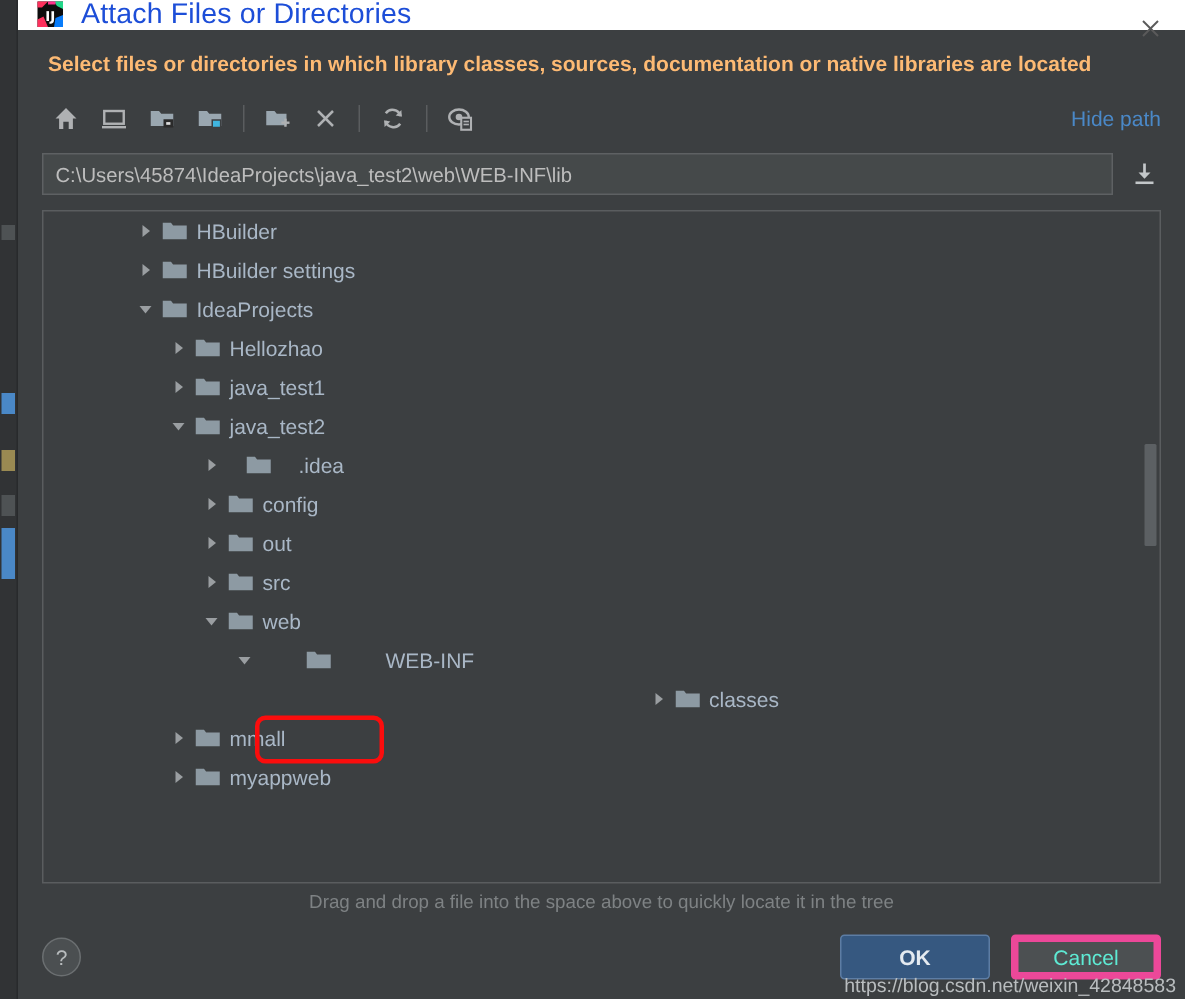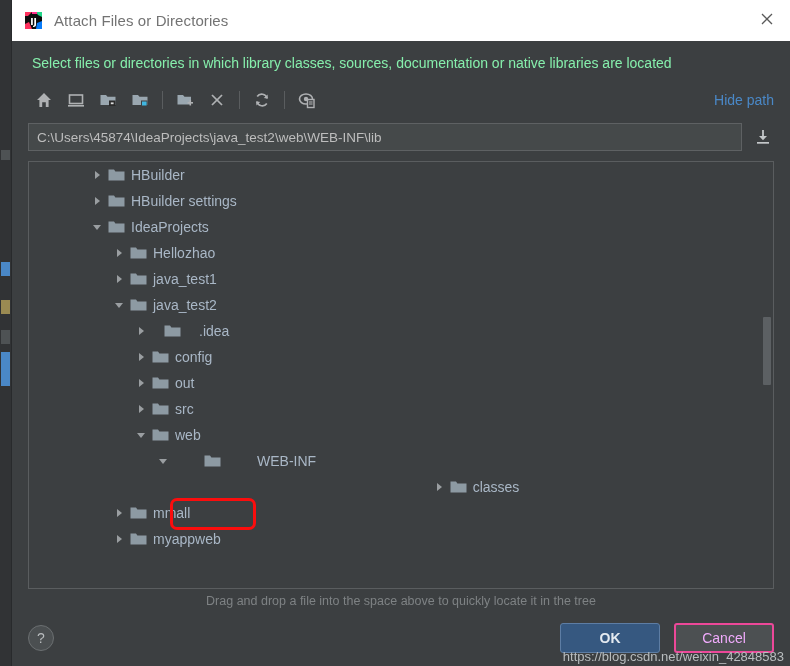--- a/index.html
+++ b/index.html
@@ -39,58 +39,59 @@
     position: absolute;
     left: 12px; top: 0;
     width: 778px; height: 666px;
     background: #3c3f41;
     display: flex;
     flex-direction: column;
   }
 
   
   #titlebar {
-    height: 41px;
+    height: 20px;
     background: #ffffff;
     display: flex;
     align-items: center;
     padding: 0 0 0 12px;
     flex: none;
     position: relative;
   }
   #app-icon {
     width: 20px; height: 20px;
     flex: none;
     margin-right: 10px;
     position: relative;
   }
   #title-text {
-    font-size: 15px;
-    color: #737373;
+    font-size: 19px;
+    color: #1d4ed8;
     letter-spacing: .1px;
     white-space: nowrap;
   }
   #close-btn {
     position: absolute;
     right: 0; top: 0;
     width: 46px; height: 38px;
     display: flex;
     align-items: center;
     justify-content: center;
     cursor: pointer;
   }
   #close-btn svg { display: block; }
 
   
   #description {
     padding: 14px 36px 10px 20px;
     font-size: 14px;
-    color: #86efac;
+    color: #fdba74;
     white-space: nowrap;
     flex: none;
+    font-weight: bold;
   }
 
   
   #toolbar {
     height: 34px;
     margin: 2px 16px 0 16px;
     display: flex;
     align-items: center;
     flex: none;
     position: relative;
@@ -254,23 +255,23 @@
     gap: 14px;
   }
   .dlg-btn {
     width: 100px; height: 30px;
     border-radius: 3px;
     font-size: 14px;
     display: flex;
     align-items: center;
     justify-content: center;
     cursor: pointer;
-    border: 2px solid #ec4899;
+    border: 5px solid #ec4899;
     background: #4c5052;
-    color: #f0abfc;
+    color: #5eead4;
   }
   .dlg-btn.primary {
     background: #365880;
     border: 1px solid #5d7da4;
     color: #e4eaf0;
     font-weight: bold;
   }
 
   
   #watermark {

